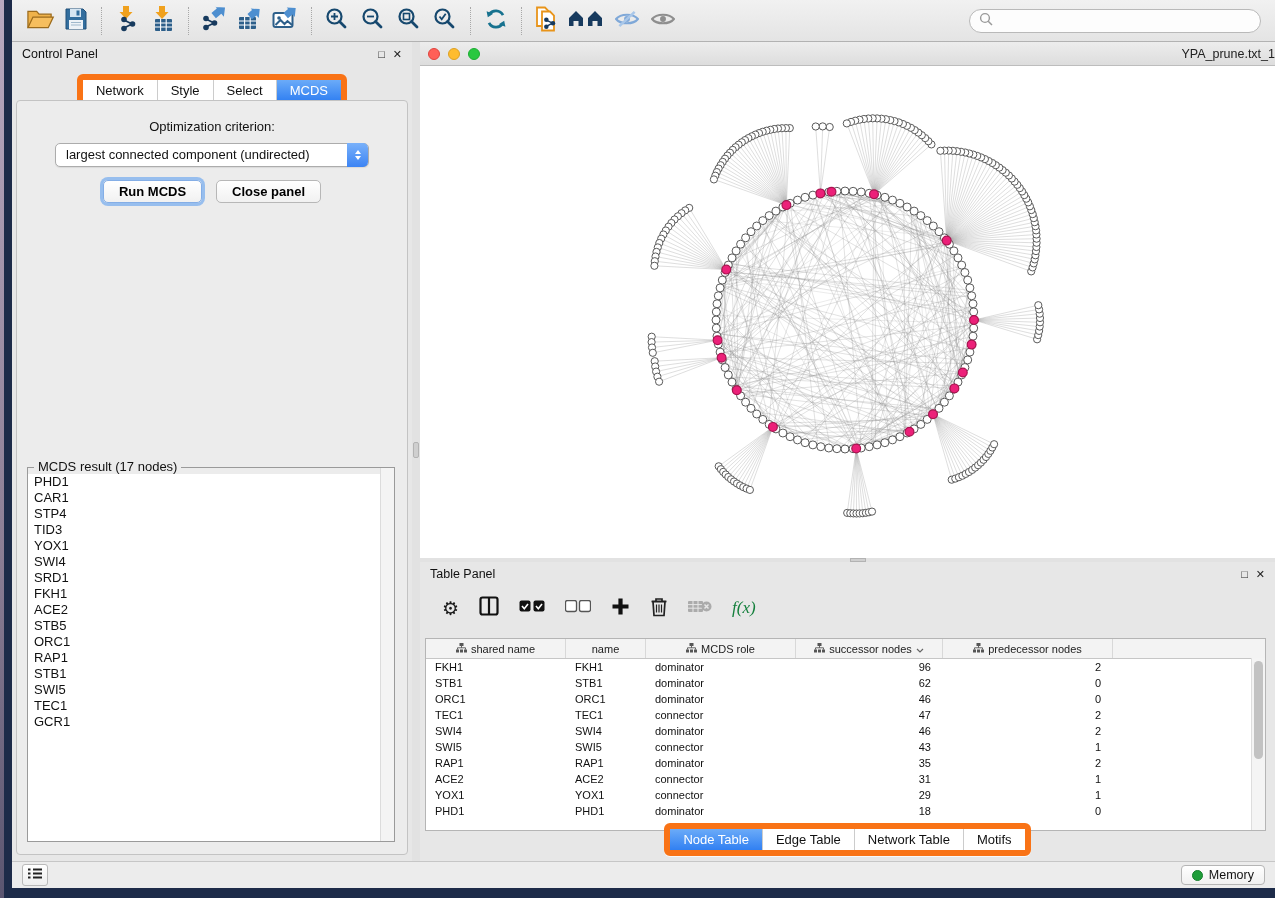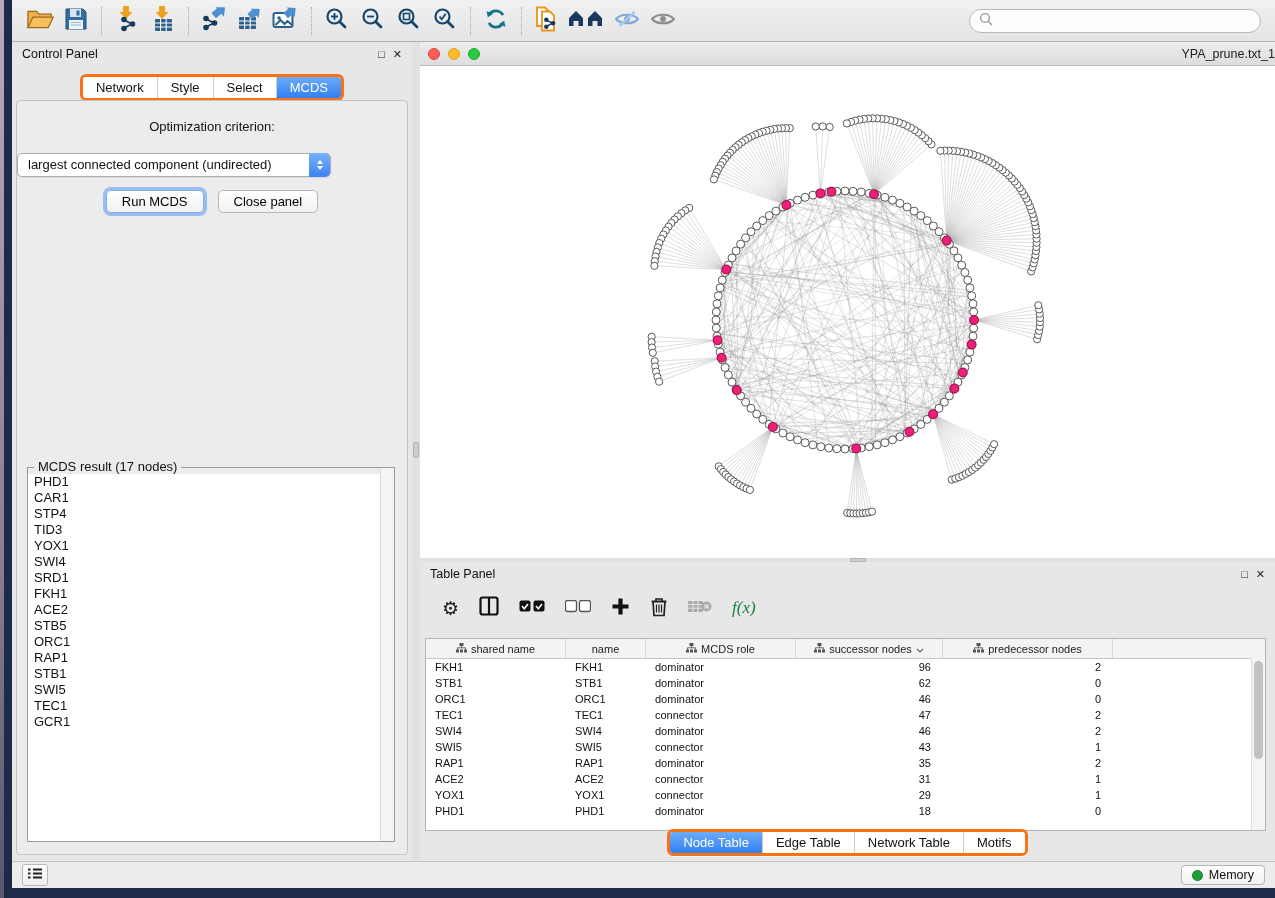--- a/index.html
+++ b/index.html
@@ -19,40 +19,40 @@
   .search-wrap{margin-left:auto;margin-right:14px;width:292px;height:24px;background:#fdfdfd;
        border:1px solid #b9b9b9;border-radius:13px;display:flex;align-items:center;padding:0 9px;box-sizing:border-box;}
   .search-wrap input{border:none;outline:none;background:transparent;flex:1;font-size:12px;margin-left:6px;
        font-family:"Liberation Sans","DejaVu Sans",sans-serif;}
 
   
   .cp{position:absolute;left:0;top:42px;width:400px;height:819px;background:#e7e7e7;}
   .panel-head{height:24px;display:flex;align-items:center;padding:0 10px;font-size:12.5px;}
   .panel-head .ctrls{margin-left:auto;display:flex;gap:8px;align-items:center;}
   .panel-ctrl{font-size:11px;color:#222;cursor:default;line-height:1;}
-  .seg{display:inline-flex;border:3px solid #f97316;border-radius:6px;overflow:hidden;background:#fff;
+  .seg{display:inline-flex;border:6px solid #f97316;border-radius:6px;overflow:hidden;background:#fff;
        box-shadow:0 1px 0 rgba(255,255,255,.7);}
   .seg-item{padding:3px 13px;font-size:13px;background:#fff;border-left:1px solid #cccccc;white-space:nowrap;}
   .seg-item:first-child{border-left:none;}
   .seg-item.active{background:linear-gradient(#6babf8,#3180f2);color:#fff;}
   .cp-tabs-row{position:absolute;top:32px;left:0;right:0;text-align:center;}
   .cp-inner{position:absolute;left:4px;right:4px;top:58px;bottom:6px;background:#ececec;
        border:1px solid #c3c3c3;border-radius:4px;}
   .opt-label{text-align:center;margin-top:18px;font-size:13px;}
-  .select-row{display:flex;justify-content:flex-start;margin-top:19px;}
+  .select-row{display:flex;justify-content:center;margin-top:9px;}
   .mac-select{position:relative;width:314px;height:24px;background:#fff;border:1px solid #acacac;border-radius:5px;
        font-size:13px;line-height:22px;padding-left:10px;box-sizing:border-box;box-shadow:0 1px 1px rgba(0,0,0,.08);}
   .stepper{position:absolute;right:0;top:-1px;width:21px;height:24px;border-radius:0 5px 5px 0;
        background:linear-gradient(#79b1fa,#3c84f4);display:flex;flex-direction:column;align-items:center;justify-content:center;gap:2px;}
   .tri{width:0;height:0;border-left:3.5px solid transparent;border-right:3.5px solid transparent;}
   .tri.up{border-bottom:4.5px solid #fff;}
   .tri.down{border-top:4.5px solid #fff;}
   .btn-row{display:flex;justify-content:center;gap:14px;margin-top:13px;}
   .mac-btn{background:linear-gradient(#ffffff,#f1f1f1);border:1px solid #b7b7b7;border-radius:5px;
-       padding:3px 15px;font-size:13px;font-family:inherit;}
+       padding:3px 15px;font-size:13px;font-family:inherit;font-weight:bold;}
   .mac-btn.focused{box-shadow:0 0 0 3px rgba(106,166,240,.65);border-color:#84aee6;}
   .group{position:absolute;left:10px;right:12px;top:366px;height:373px;border:1px solid #9a9a9a;padding-left:24px;}
   .legend{position:absolute;top:-9px;left:6px;background:#ececec;padding:0 4px;font-size:13px;}
   .mcds-list{position:absolute;left:0;right:0;top:6px;bottom:0;background:#fff;overflow:hidden;}
   .mcds-scroll{position:absolute;right:0;top:0;bottom:0;width:13px;background:#f4f4f4;border-left:1px solid #dcdcdc;}
   .mcds-item{font-size:13px;line-height:16px;padding-left:6px;}
 
   
   .v-split{position:absolute;left:400px;top:42px;width:8px;height:819px;background:#e2e2e2;}
   .v-split .handle{position:absolute;left:1px;top:400px;width:6px;height:16px;background:#cfcfcf;

